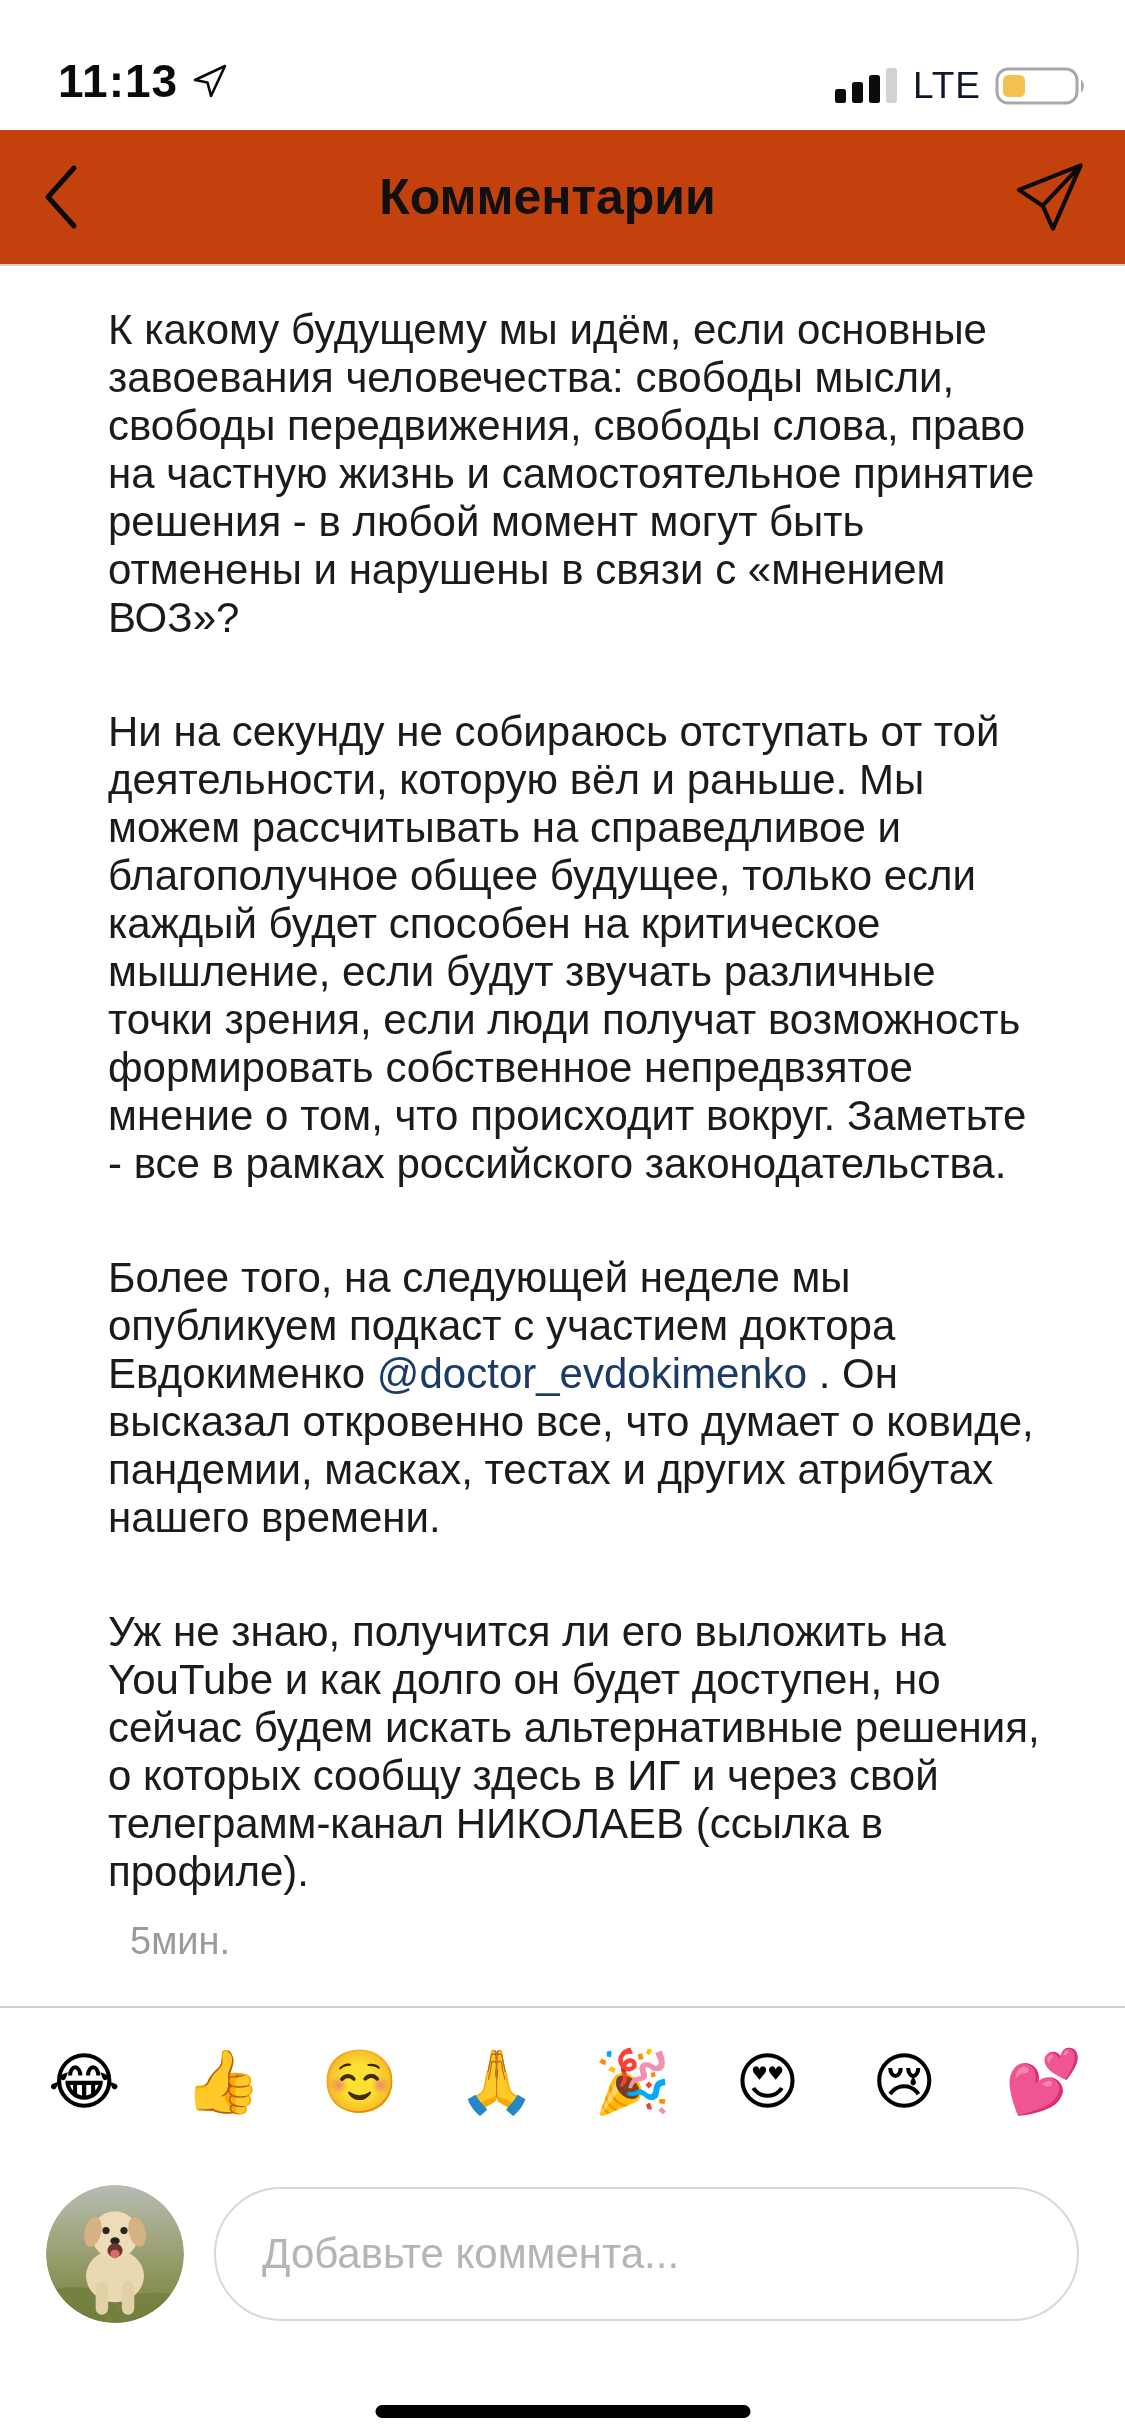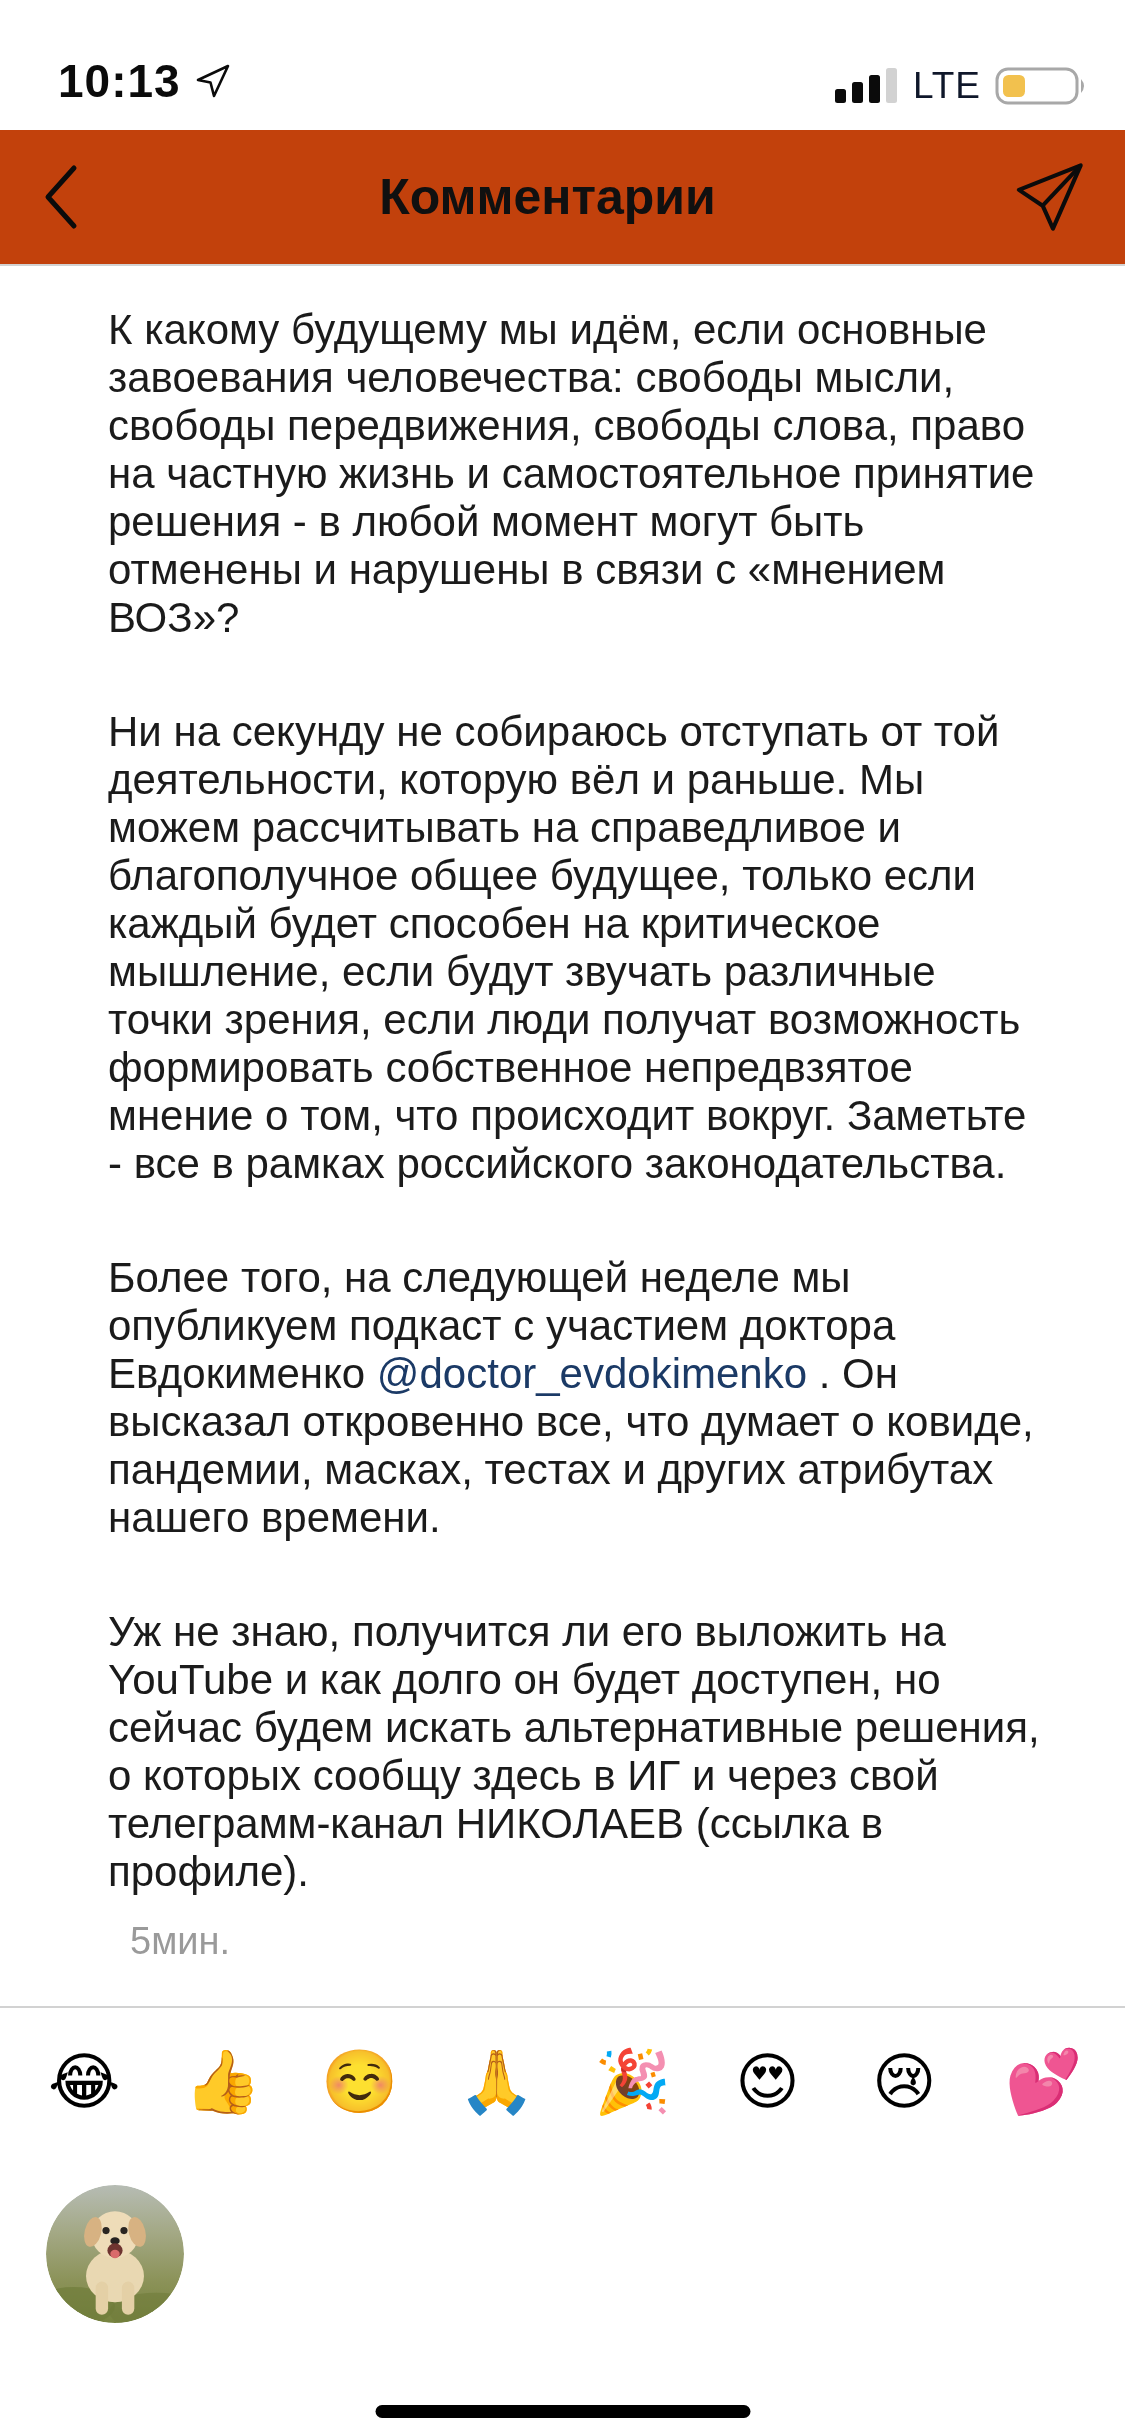--- a/index.html
+++ b/index.html
@@ -73,21 +73,21 @@
   }
   svg{display:block;}
 </style>
 </head>
 <body>
 
 <div class="screen">
 
   <div class="status-bar">
     <div class="sb-left">
-      <span class="sb-time">10:13</span>
+      <span class="sb-time">11:13</span>
       <span>
         <svg width="36" height="36" viewBox="0 0 36 36">
           <polygon points="3,17 33,3 19,33 15.5,19.5" fill="none" stroke="#0b0b0b" stroke-width="2.6" stroke-linejoin="round"></polygon>
         </svg>
       </span>
     </div>
     <div class="sb-right">
       <span>
         <svg width="64" height="38" viewBox="0 0 64 38">
           <rect x="0" y="22" width="11" height="14" rx="2.5" fill="#0b0b0b"></rect>
@@ -172,19 +172,22 @@
             <ellipse cx="66" cy="34" rx="6" ry="11" fill="#d7b282" transform="rotate(-14 66 34)"></ellipse>
             <circle cx="43.5" cy="33" r="2.6" fill="#2a2622"></circle>
             <circle cx="56.5" cy="33" r="2.6" fill="#2a2622"></circle>
             <ellipse cx="50" cy="40.5" rx="3.4" ry="2.6" fill="#262220"></ellipse>
             <ellipse cx="50" cy="47.5" rx="5.5" ry="5.2" fill="#6e3430"></ellipse>
             <ellipse cx="50" cy="50" rx="3.4" ry="3" fill="#d96b6b"></ellipse>
           </g>
         </svg>
       </span>
     </div>
+    <div class="input-pill">
+      <input type="text" placeholder="Добавьте коммента..." style="">
+    </div>
   </div>
 
   <div class="footer">
     <div class="home-indicator"></div>
   </div>
 
 </div>
 
 </body></html>

